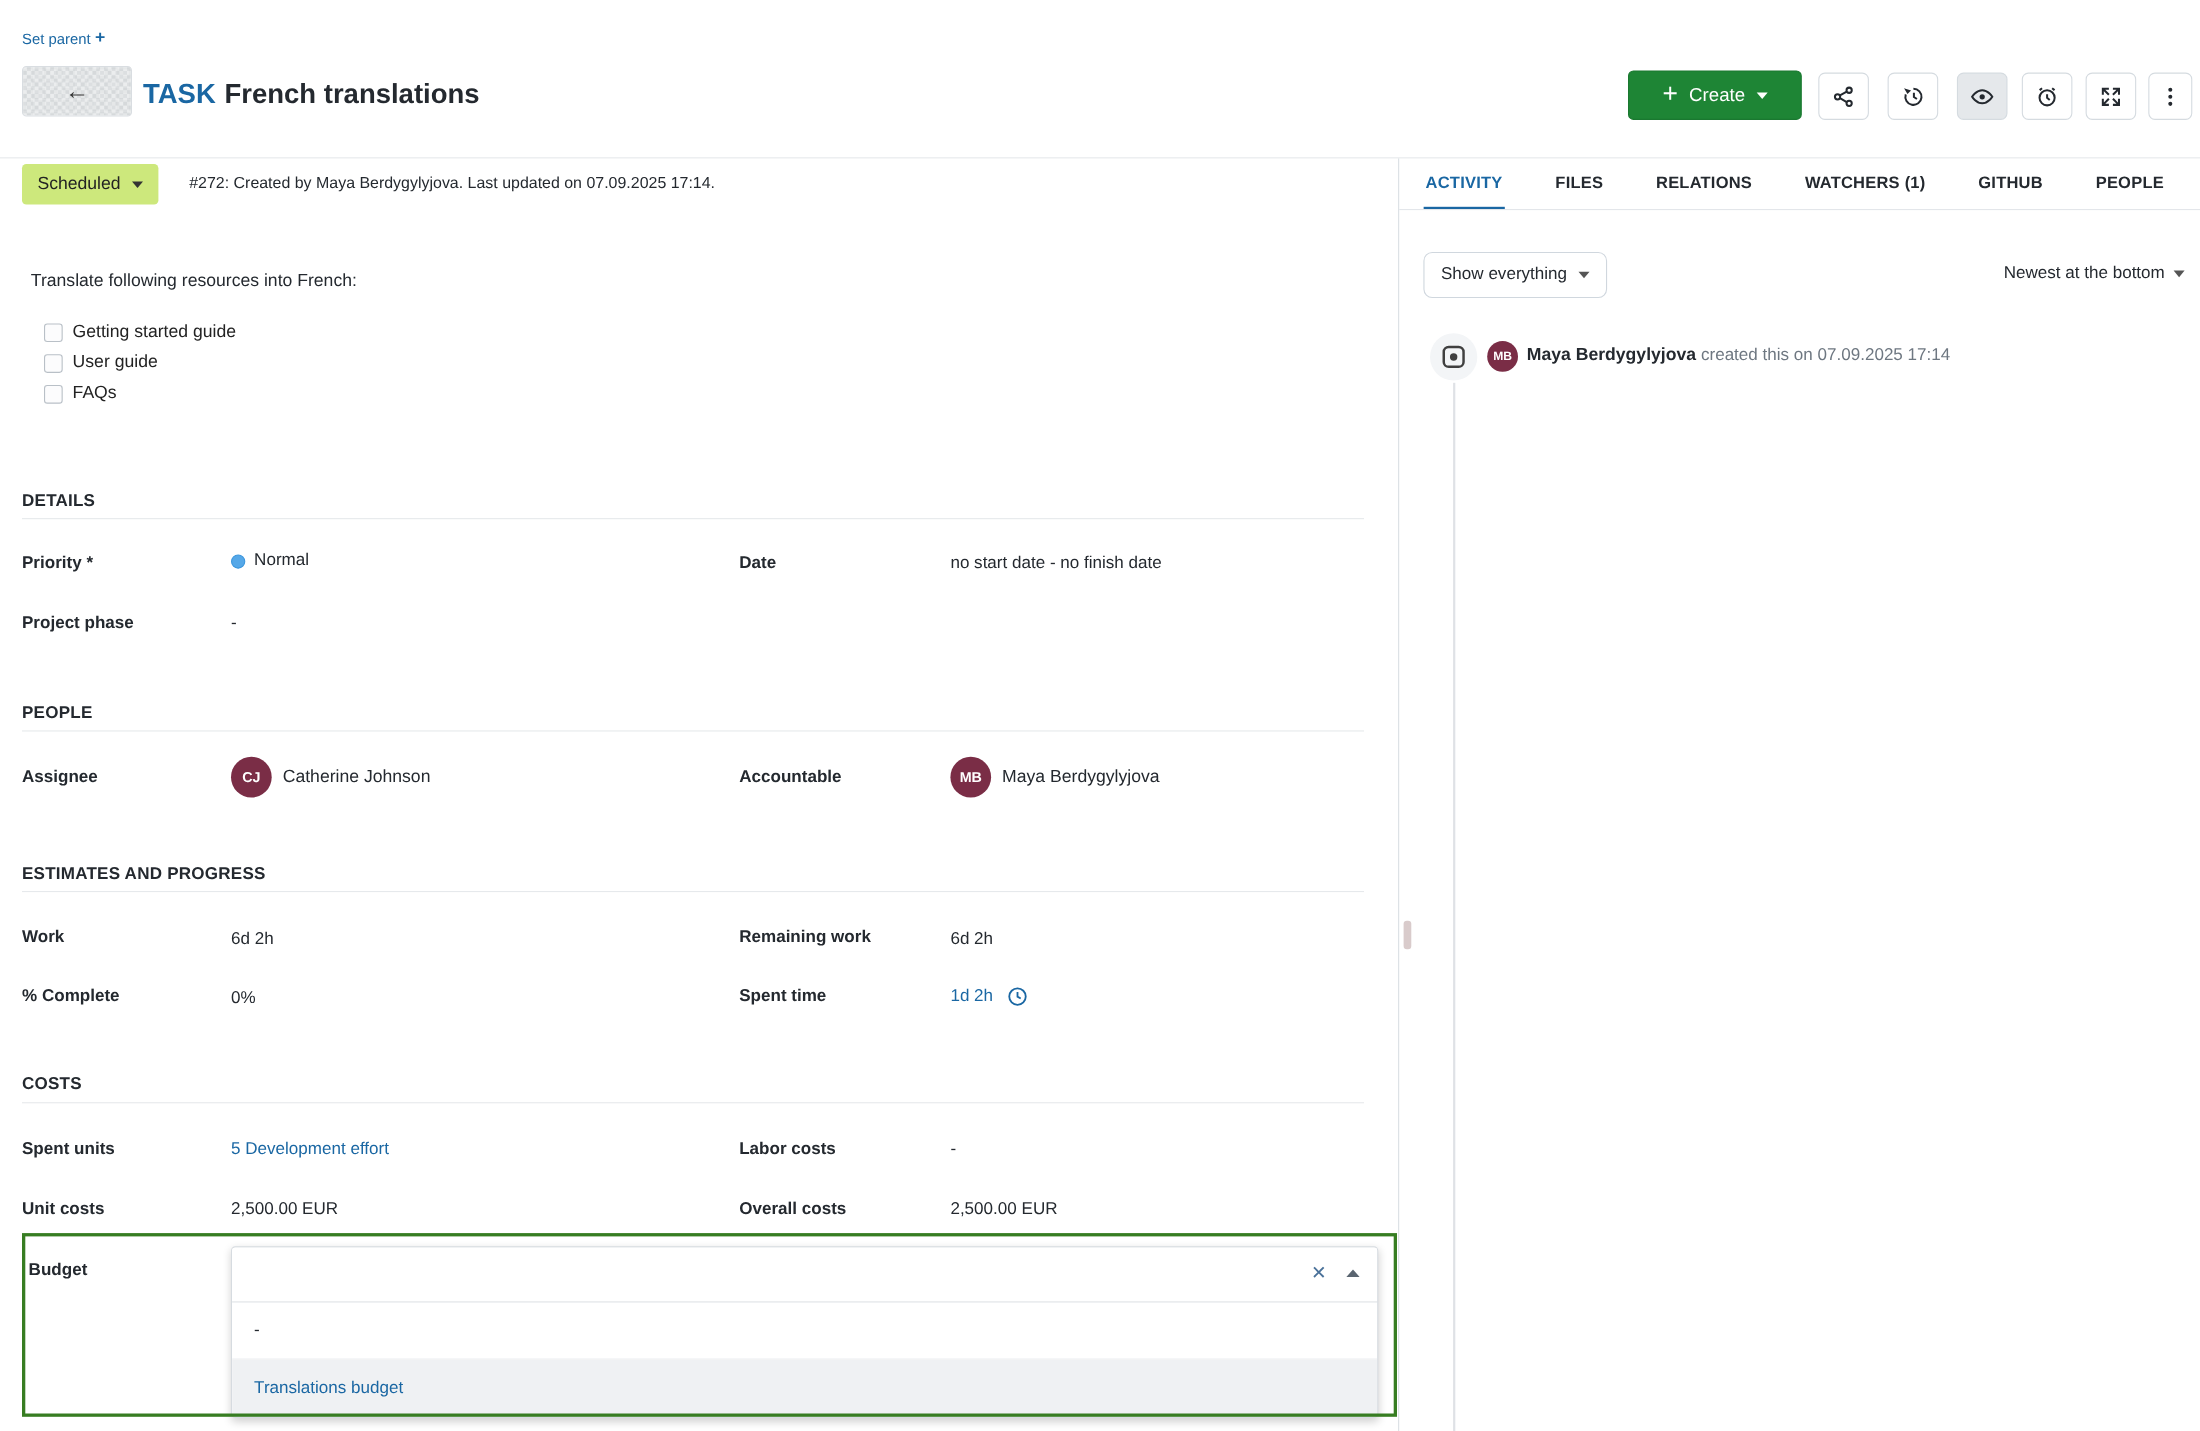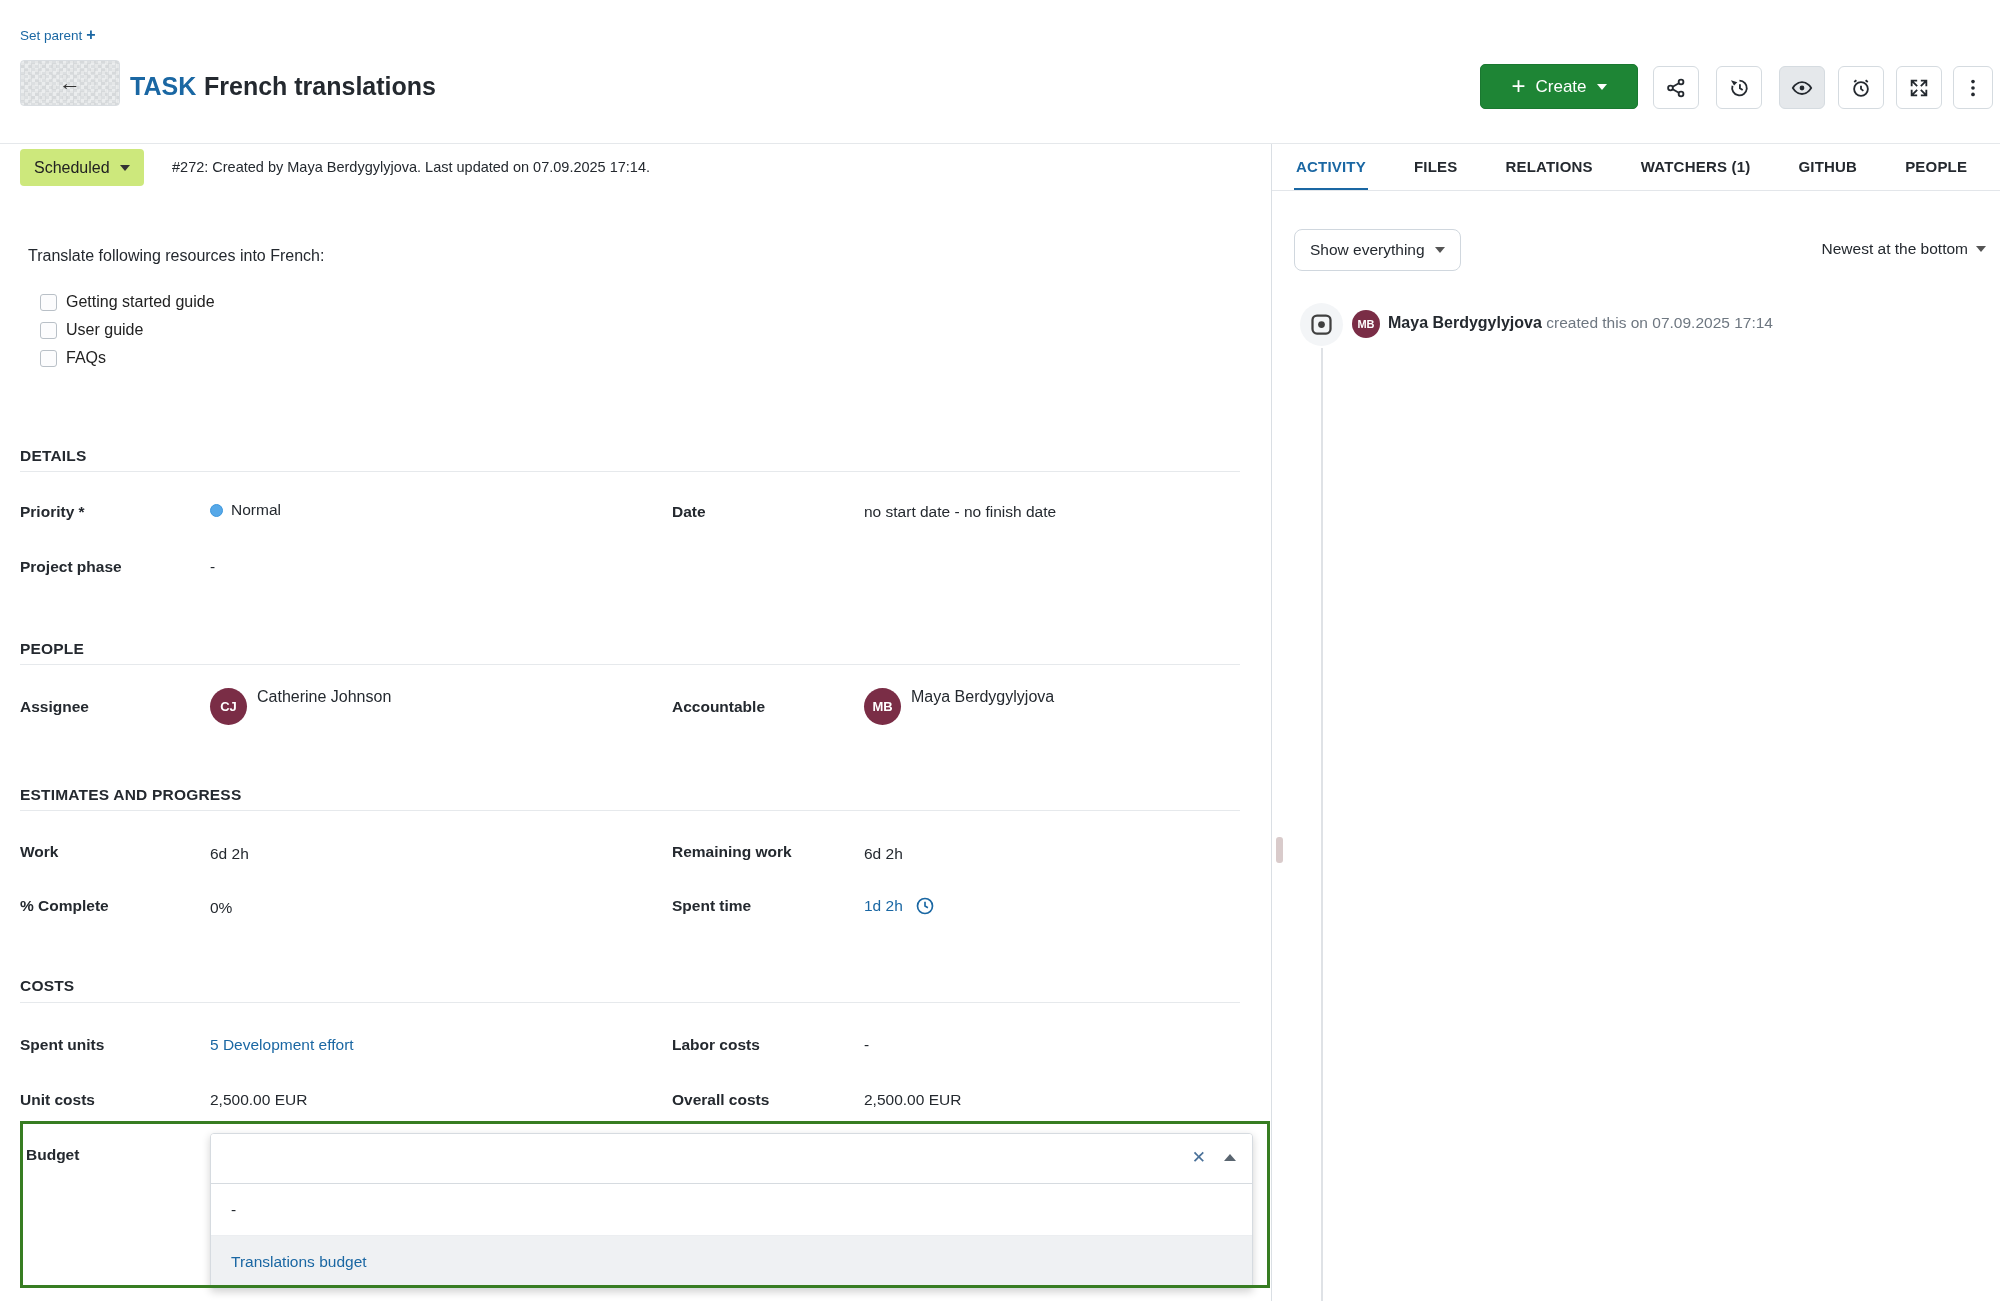--- a/index.html
+++ b/index.html
@@ -58,21 +58,21 @@
 
   .field-label { font-size:15.5px; font-weight:700; color:#24292f; }
   .field-value { font-size:15.5px; color:#24292f; }
   .link { color:#1A67A3; cursor:pointer; text-decoration:none; }
   .priority-value { display:flex; align-items:center; gap:8px;justify-content:center; }
   .priority-dot { width:13px; height:13px; border-radius:50%; background:#56A8E8; border:1px solid #3d97dd; flex:none; }
 
   .avatar { border-radius:50%; background:#7A2D46; color:#fff; font-weight:700; display:flex; align-items:center; justify-content:center; }
   .avatar.big { width:37px; height:37px; font-size:13px; }
   .avatar.small { width:28px; height:28px; font-size:11px; }
-  .person { display:flex; align-items:flex-start; gap:10px; }
+  .person { display:flex; align-items:center; gap:10px; }
   .person .name { font-size:16px; color:#24292f; }
 
   .spent-time-wrap { display:flex; align-items:center; gap:12px; }
   .spent-time-wrap svg { width:20px; height:20px; }
 
   
   .highlight-box { left:20px; top:1121px; width:1250px; height:167px; border:3px solid #377D22; background:transparent; pointer-events:none; }
   .budget-label { left:26px; top:1146px; }
   .budget-select {
     left:210px; top:1133px; width:1043px; background:#fff; border:1px solid #d6dbe0; border-radius:4px;

